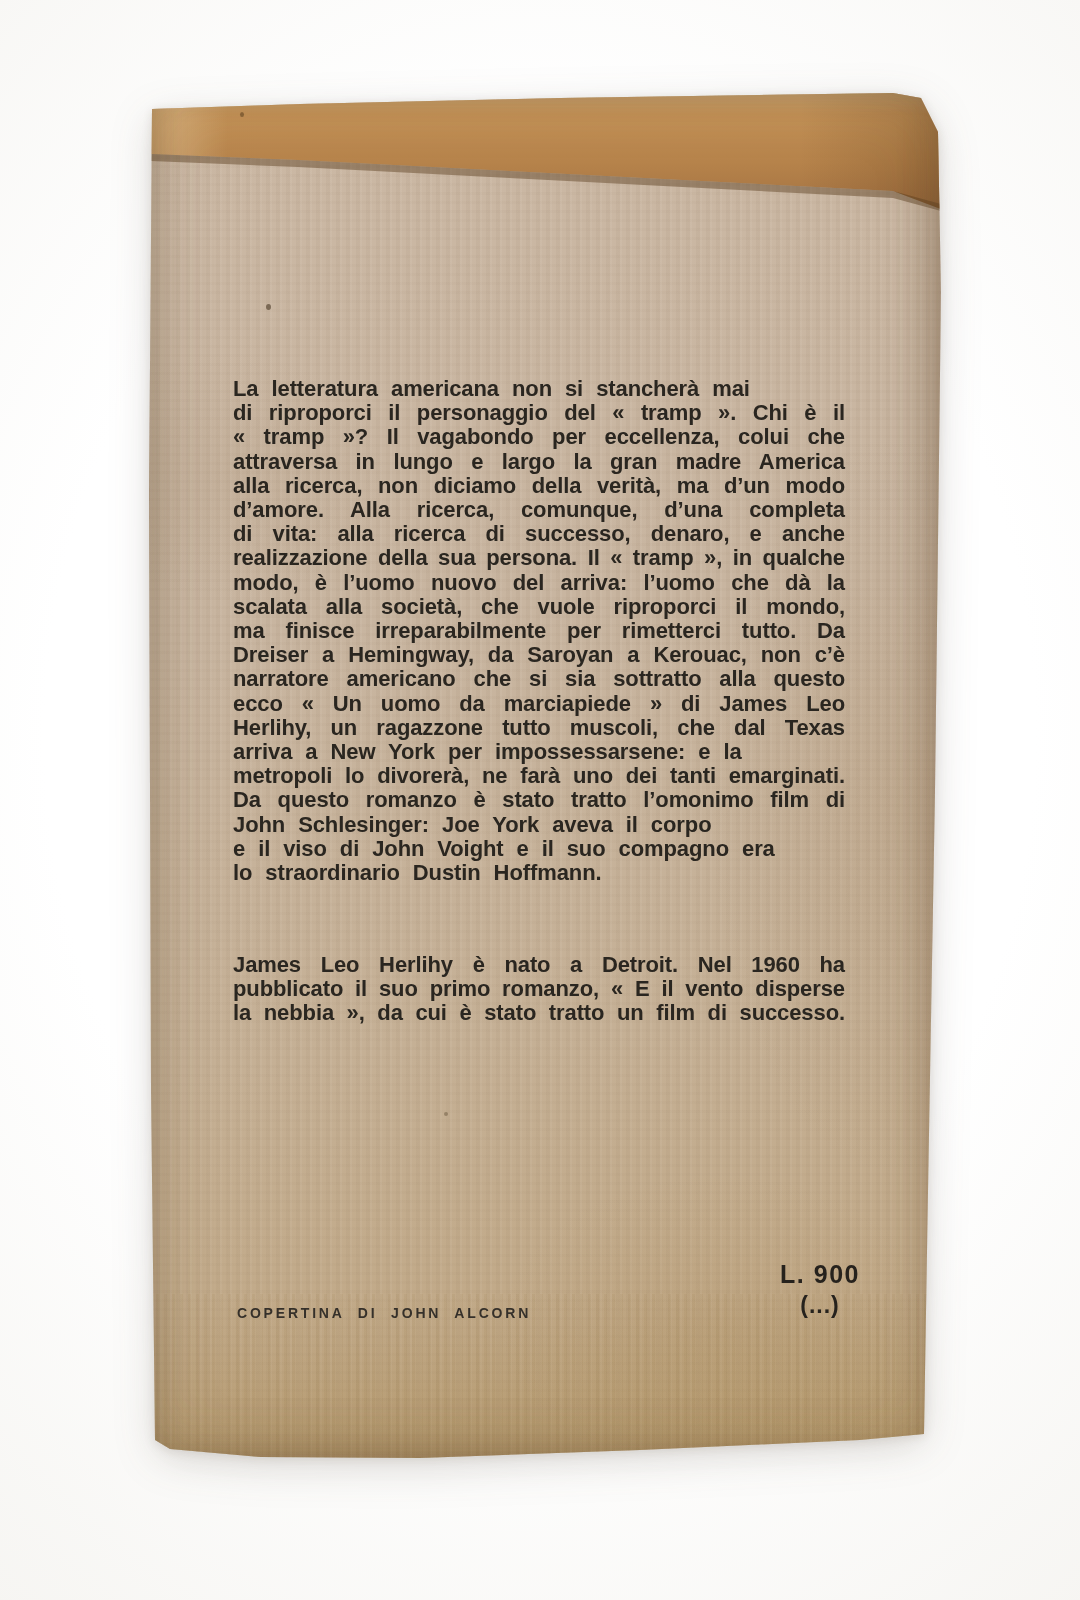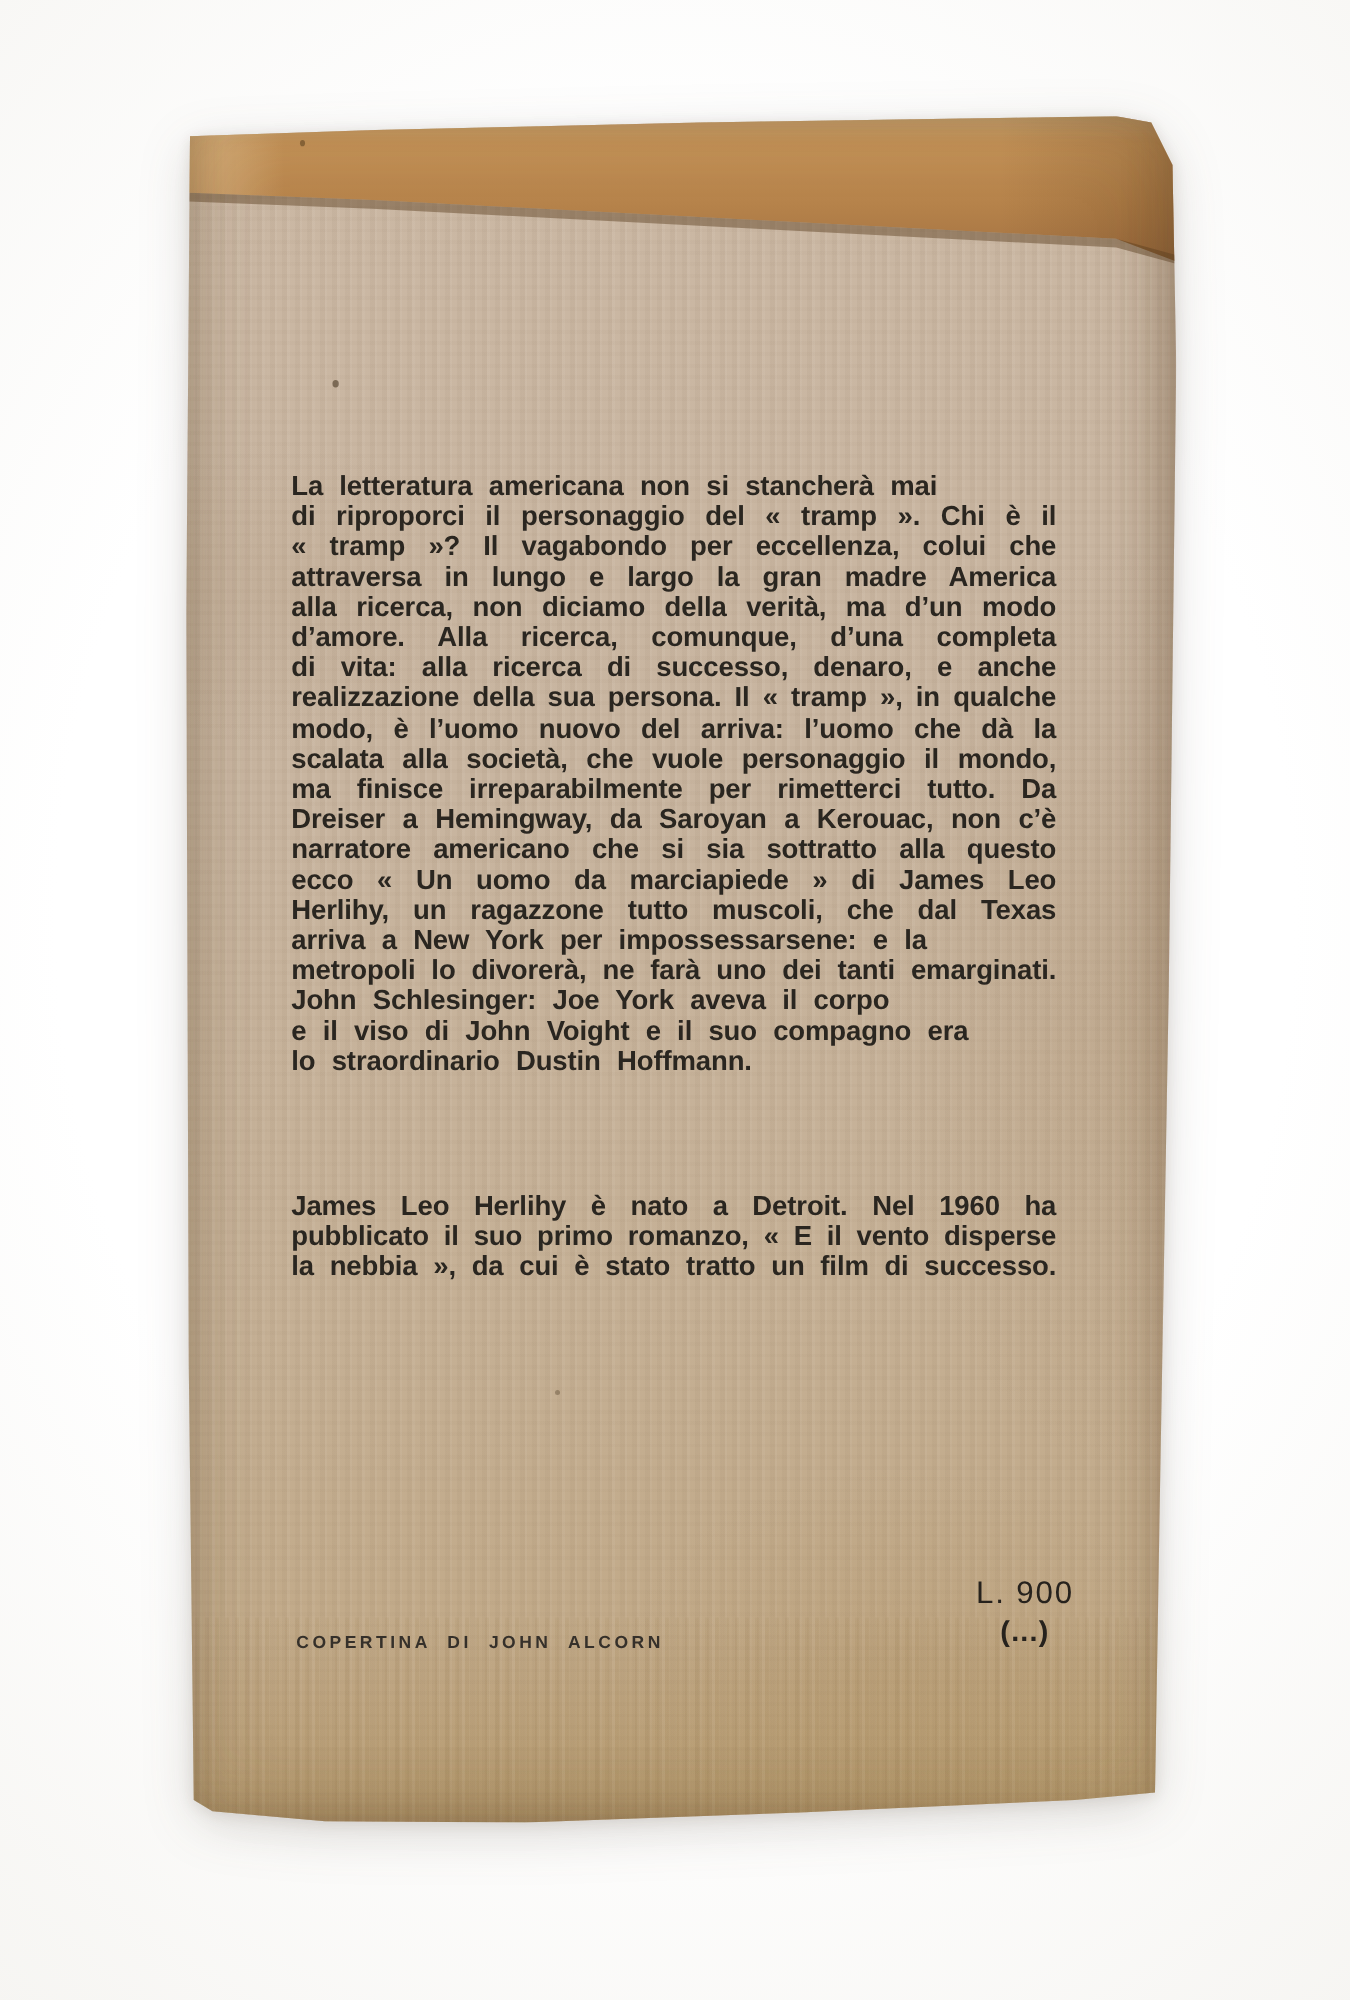--- a/index.html
+++ b/index.html
@@ -85,21 +85,21 @@
     color: #35302a;
     font-weight: 700;
     font-size: 14px;
     letter-spacing: 2.8px;
     word-spacing: 7px;
   }
   .price-block {
     position: absolute; left: 607px; top: 1168px; width: 130px;
     text-align: center; color: #26221d;
   }
-  .price { font-weight: 400; font-size: 25px; letter-spacing: 1.5px; }
+  .price { font-weight: 700; font-size: 25px; letter-spacing: 1.5px; }
   .price-note { font-weight: 700; font-size: 23px; letter-spacing: 1px; margin-top: 3px; }
 </style>
 </head>
 <body>
 
 <div class="stage">
   <div class="book">
     <div class="book-clip">
 
       <div class="cover-surface"></div>
@@ -115,28 +115,29 @@
 
       <div class="line ragged">La letteratura americana non si stancherà mai</div>
           <div class="line">di riproporci il personaggio del « tramp ». Chi è il</div>
           <div class="line">« tramp »? Il vagabondo per eccellenza, colui che</div>
           <div class="line">attraversa in lungo e largo la gran madre America</div>
           <div class="line">alla ricerca, non diciamo della verità, ma d’un modo</div>
           <div class="line">d’amore. Alla ricerca, comunque, d’una completa</div>
           <div class="line">di vita: alla ricerca di successo, denaro, e anche</div>
           <div class="line">realizzazione della sua persona. Il « tramp », in qualche</div>
           <div class="line">modo, è l’uomo nuovo del arriva: l’uomo che dà la</div>
-          <div class="line">scalata alla società, che vuole personaggio il mondo,</div>
+          <div class="line">scalata alla società, che vuole riproporci il mondo,</div>
           <div class="line">ma finisce irreparabilmente per rimetterci tutto. Da</div>
           <div class="line">Dreiser a Hemingway, da Saroyan a Kerouac, non c’è</div>
           <div class="line">narratore americano che si sia sottratto alla questo</div>
           <div class="line">ecco « Un uomo da marciapiede » di James Leo</div>
           <div class="line">Herlihy, un ragazzone tutto muscoli, che dal Texas</div>
           <div class="line ragged">arriva a New York per impossessarsene: e la</div>
           <div class="line">metropoli lo divorerà, ne farà uno dei tanti emarginati.</div>
+          <div class="line">Da questo romanzo è stato tratto l’omonimo film di</div>
           <div class="line ragged">John Schlesinger: Joe York aveva il corpo</div>
           <div class="line ragged">e il viso di John Voight e il suo compagno era</div>
           <div class="line ragged">lo straordinario Dustin Hoffmann.</div>
         </div>
 
       <div class="bio">
 
       <div class="line">James Leo Herlihy è nato a Detroit. Nel 1960 ha</div>
           <div class="line">pubblicato il suo primo romanzo, « E il vento disperse</div>
           <div class="line">la nebbia », da cui è stato tratto un film di successo.</div>

